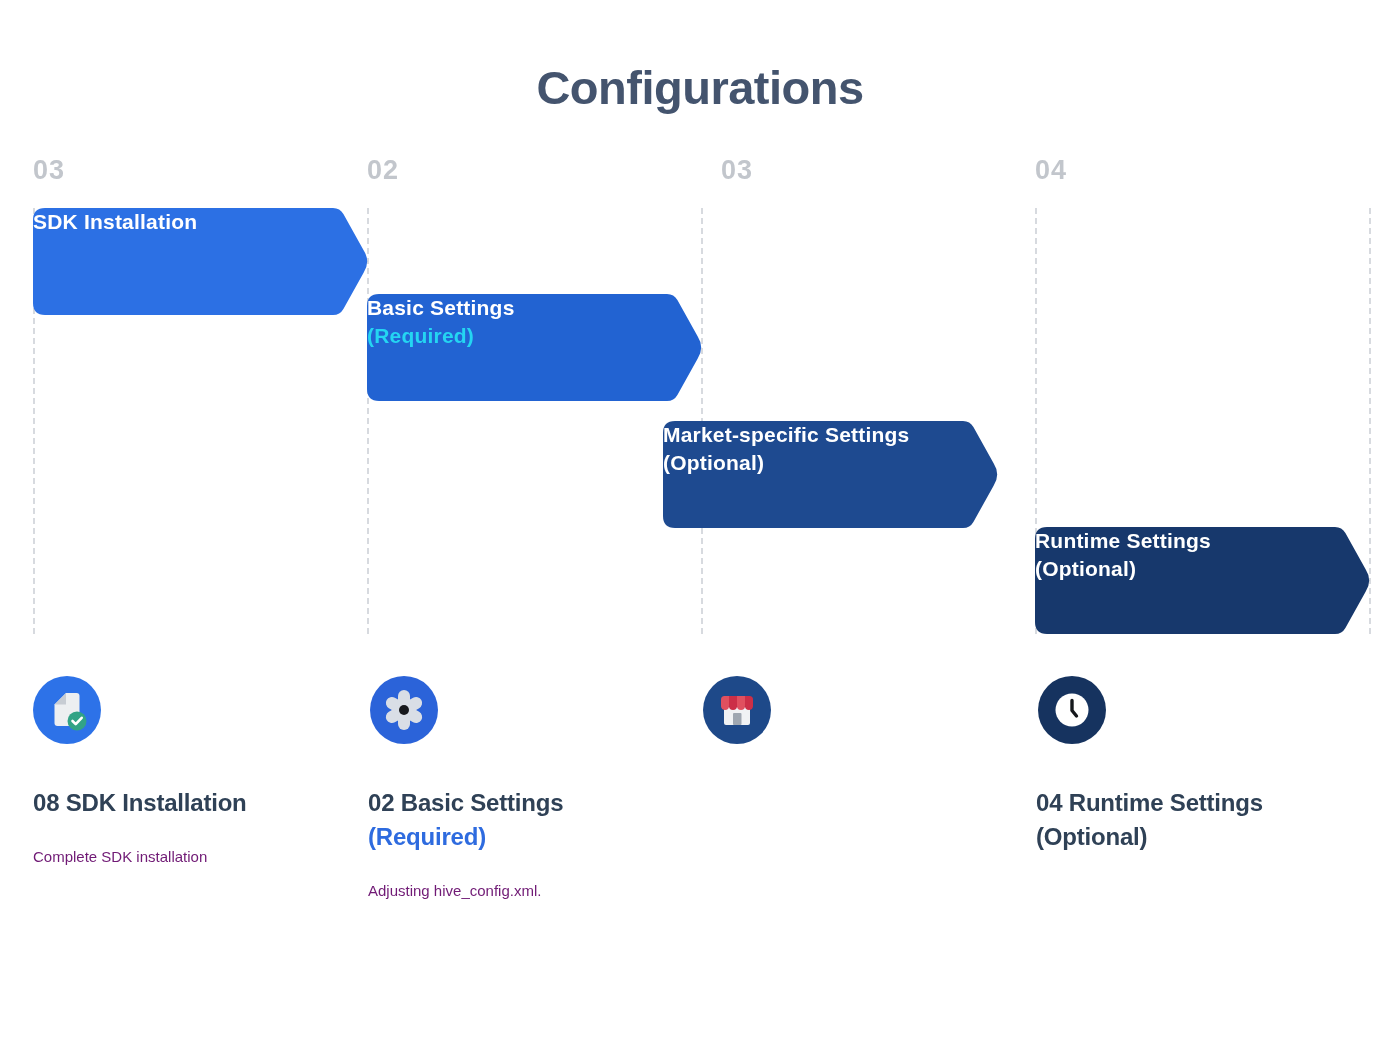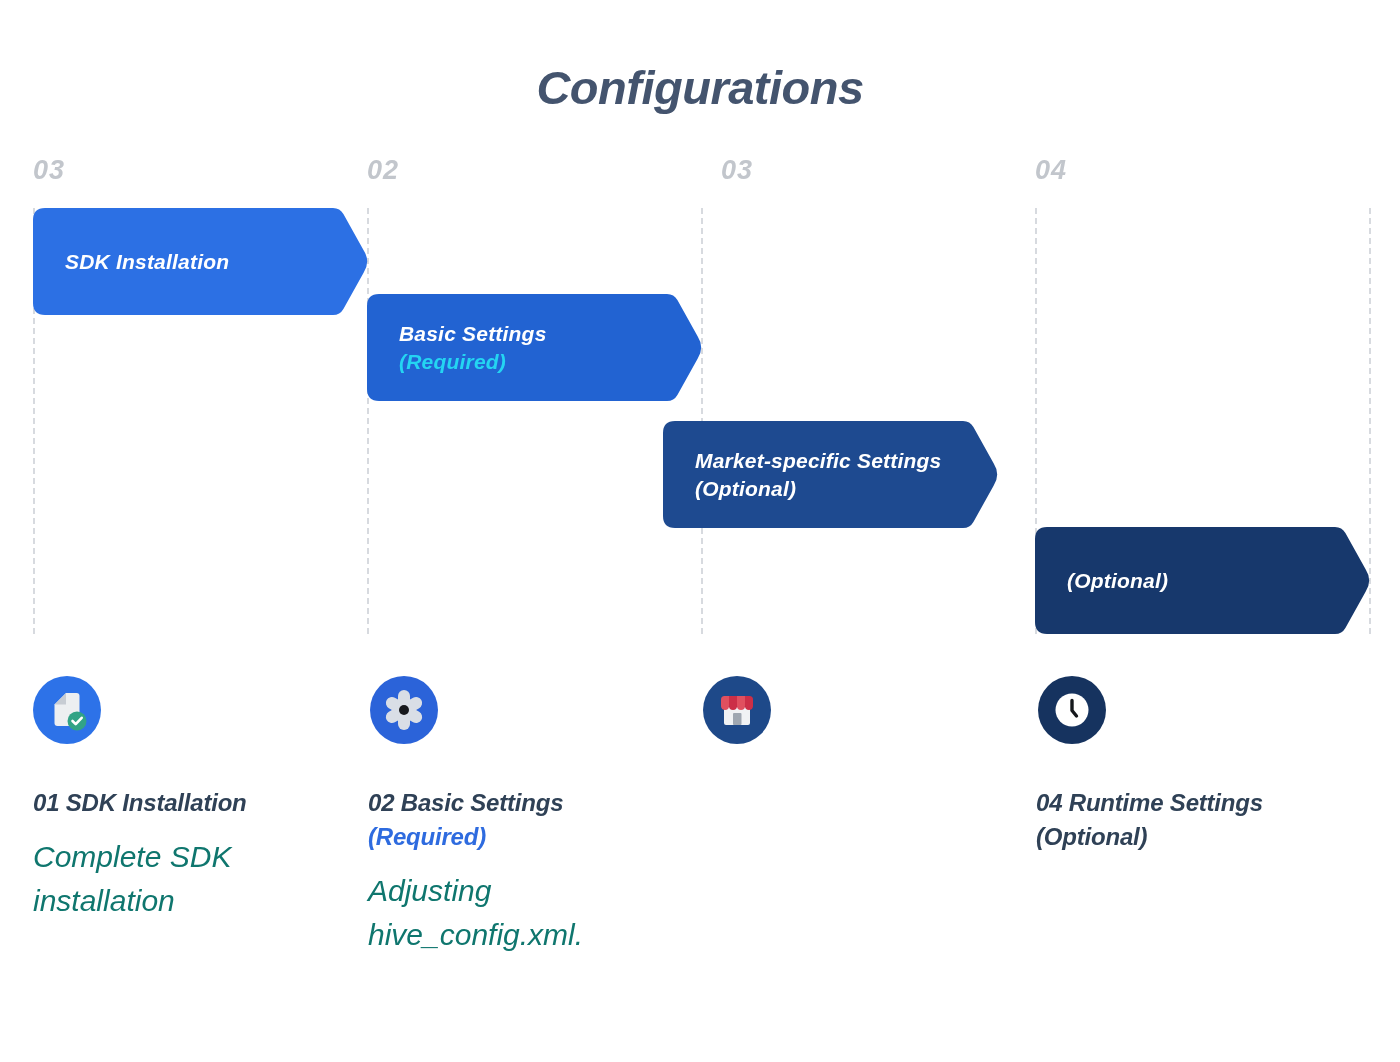--- a/index.html
+++ b/index.html
@@ -1,44 +1,44 @@
 <!DOCTYPE html>
 <html><head>
 <meta charset="utf-8">
 <style>
   html,body{margin:0;padding:0;background:#ffffff;}
   .canvas{position:relative;width:1400px;height:1002px;background:#ffffff;
-          font-family:"Liberation Sans",sans-serif;overflow:hidden;font-style:italic;}
+          font-family:"Liberation Sans",sans-serif;overflow:hidden;}
 
   .title{position:absolute;left:0;top:60px;width:100%;text-align:center;
          font-size:47px;font-weight:700;color:#44546E;letter-spacing:-0.5px;}
 
   .num{position:absolute;top:155px;font-size:27px;font-weight:700;
        color:#C2C6CC;letter-spacing:1px;}
 
   .vline{position:absolute;top:208px;height:426px;width:0;
          border-left:2px dashed #D7DADF;z-index:1;}
 
   .banner{position:absolute;width:336px;height:107px;z-index:2;}
   .banner svg{position:absolute;left:0;top:0;overflow:visible;}
   .banner-text{position:absolute;left:0;top:0;right:0;bottom:0;display:flex;
-               flex-direction:column;justify-content:center;
-               padding-left:32px;padding-right:44px;box-sizing:border-box;}
+               flex-direction:column;
+               padding-right:44px;box-sizing:border-box;}
   .banner-line{font-size:21px;font-weight:700;color:#ffffff;line-height:28px;
                letter-spacing:0.2px;white-space:nowrap;}
   .banner-line:empty{display:none;}
 
   .icon{position:absolute;top:676px;width:68px;height:68px;}
 
   .col-text{position:absolute;top:786px;width:312px;}
   .heading{font-size:24px;font-weight:700;color:#2F4156;line-height:34px;
            letter-spacing:-0.2px;}
   .heading-highlight{display:block;font-weight:700;}
   .heading-highlight:empty{display:none;}
-  .desc{margin-top:15px;font-size:30px;font-weight:400;color:#0f766e;
+  .desc{margin-top:15px;font-size:15px;font-weight:400;color:#701a75;
         line-height:44px;}
 </style>
 </head>
 <body>
 
 <div class="canvas">
 
   <div class="title" style="color: rgb(68, 84, 110);">Configurations</div>
 
   <div class="num" style="left:33px">03</div>
@@ -80,20 +80,21 @@
       <div class="banner-line">Market-specific Settings</div>
       <div class="banner-line" style="color: rgb(255, 255, 255);">(Optional)</div>
     </div>
   </div>
 
   <div class="banner" style="left:1035px;top:527px">
     <svg width="336" height="107" viewBox="0 0 336 107">
       <path d="M12 0 H300 Q307 0 310.4 6 L330.6 42.3 Q337.8 53.5 330.6 64.7 L310.4 101 Q307 107 300 107 H12 Q0 107 0 95 V12 Q0 0 12 0 Z" fill="#17386C"></path>
     </svg>
     <div class="banner-text">
+      <div class="banner-line">Runtime Settings</div>
       <div class="banner-line" style="color: rgb(255, 255, 255);">(Optional)</div>
     </div>
   </div>
 
   <div class="icon" style="left:33px">
     <svg width="68" height="68" viewBox="0 0 68 68">
       <circle cx="34" cy="34" r="34" fill="#2D72E8"></circle>
       <path d="M33 17 H43.5 Q46.5 17 46.5 20 V47 Q46.5 50 43.5 50 H24.5 Q21.5 50 21.5 47 V28.5 Z" fill="#EDEFF1"></path>
       <path d="M33 17 V28.5 H21.5 Z" fill="#C7CCD3"></path>
       <circle cx="44" cy="45" r="9.5" fill="#32A386"></circle>
@@ -140,21 +141,21 @@
   <div class="icon" style="left:1038px">
     <svg width="68" height="68" viewBox="0 0 68 68">
       <circle cx="34" cy="34" r="34" fill="#16335F"></circle>
       <circle cx="34" cy="34" r="16.5" fill="#ffffff"></circle>
       <path d="M34 24.5 V34.5 L38.5 40" stroke="#15181C" stroke-width="3.4" fill="none" stroke-linecap="round" stroke-linejoin="round"></path>
     </svg>
   </div>
 
   <div class="col-text" style="left:33px">
     <div class="heading">
-      <span>01 SDK Installation</span>
+      <span>08 SDK Installation</span>
       
     </div>
     <div class="desc" style="width:235px">Complete SDK installation</div>
   </div>
 
   <div class="col-text" style="left:368px">
     <div class="heading">
       <span>02 Basic Settings</span>
       <span class="heading-highlight" style="color: rgb(46, 107, 223);">(Required)</span>
     </div>

